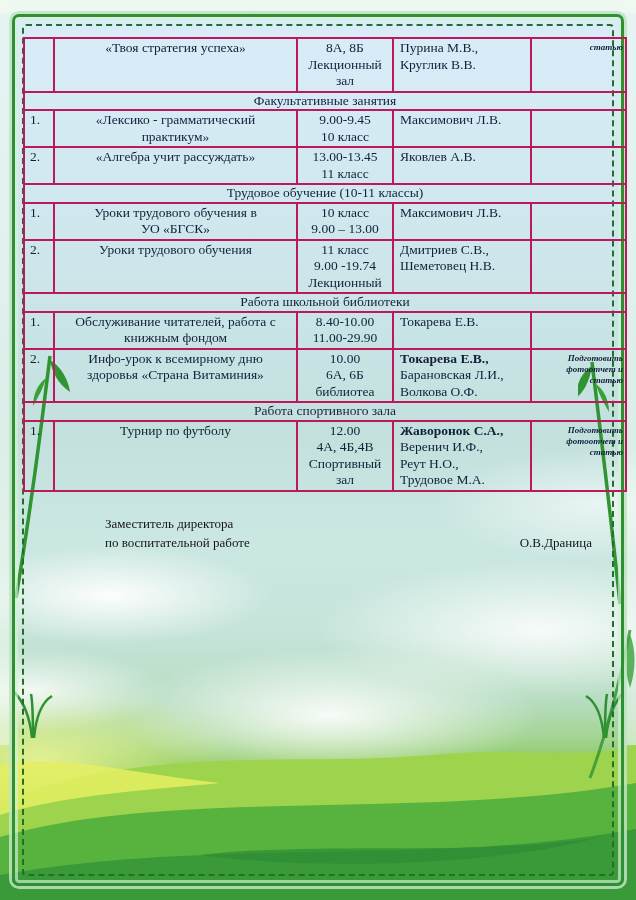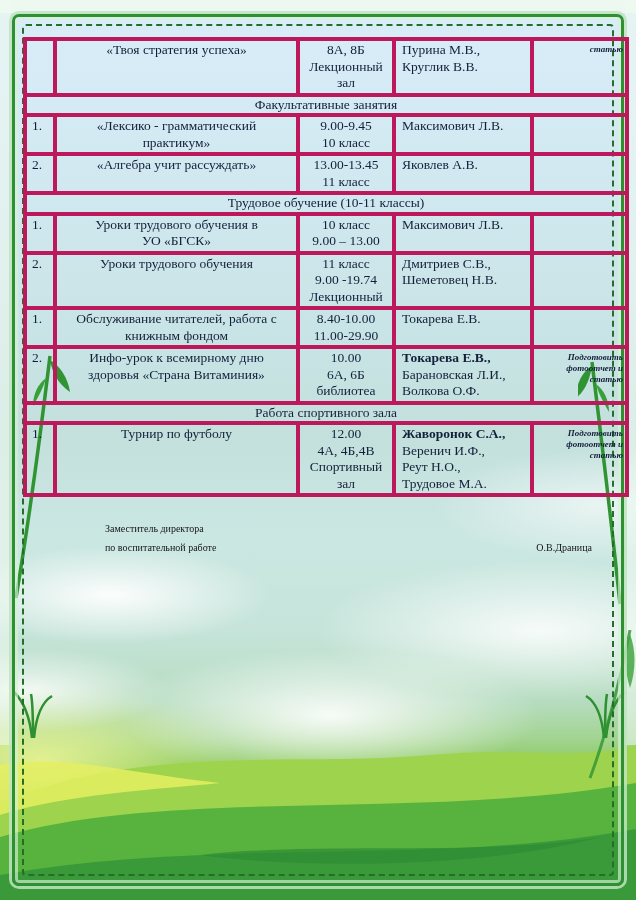--- a/index.html
+++ b/index.html
@@ -35,35 +35,35 @@
   }
   .frame-dotted{
     position:absolute;left:22px;right:22px;top:24px;bottom:24px;
     border:2px dashed #256e28;border-radius:4px;pointer-events:none;
   }
   .stalk{position:absolute;pointer-events:none;}
   
   .content{position:absolute;left:23px;top:37px;width:602px;color:#13203a;}
   table{width:602px;border-collapse:collapse;table-layout:fixed;}
   td{
-    border:4px solid #be185d;vertical-align:top;
+    border:2px solid #be185d;vertical-align:top;
     font-size:13.5px;line-height:16.5px;padding:1px 2px;
     word-wrap:break-word;
   }
   td.num{text-align:left;padding-left:5px;}
   td.name,td.time{text-align:center;}
   td.resp{text-align:left;padding-left:6px;}
   td.notes{text-align:right;font-style:italic;font-weight:600;font-size:9px;line-height:11px;padding-top:3px;}
   td.section{text-align:center;height:16px;padding:0 2px;}
   .b{font-weight:bold;font-family:Liberation Serif, serif;}
   
   .signature{
     display:flex;justify-content:space-between;align-items:flex-end;
     margin-top:22px;padding-left:82px;padding-right:33px;
-    font-size:10px;line-height:19px;color:#15151c;
+    font-size:13px;line-height:19px;color:#15151c;
   }
 </style>
 </head>
 <body>
 
 <div class="scene"></div>
 
 <svg class="grass-svg" viewBox="0 0 636 175" preserveAspectRatio="none">
   <path d="M0,78 C140,18 300,42 430,30 C520,22 580,36 636,20 L636,175 L0,175 Z" fill="#9ed34e"></path>
   <path d="M0,40 C60,28 140,50 220,58 C160,64 60,70 0,90 Z" fill="#e4ef62" opacity="0.85"></path>
@@ -190,20 +190,23 @@
             <div>9.00 -19.74</div>
             <div>Лекционный</div>
           </td>
           <td class="resp">
             <div>Дмитриев С.В.,</div>
             <div>Шеметовец Н.В.</div>
           </td>
           <td class="notes"></td>
         </tr>
         <tr>
+          <td colspan="5" class="section">Работа школьной библиотеки</td>
+        </tr>
+        <tr>
           <td class="num">1.</td>
           <td class="name">
             <div>Обслуживание читателей, работа с</div>
             <div>книжным фондом</div>
           </td>
           <td class="time">
             <div>8.40-10.00</div>
             <div>11.00-29.90</div>
           </td>
           <td class="resp">

